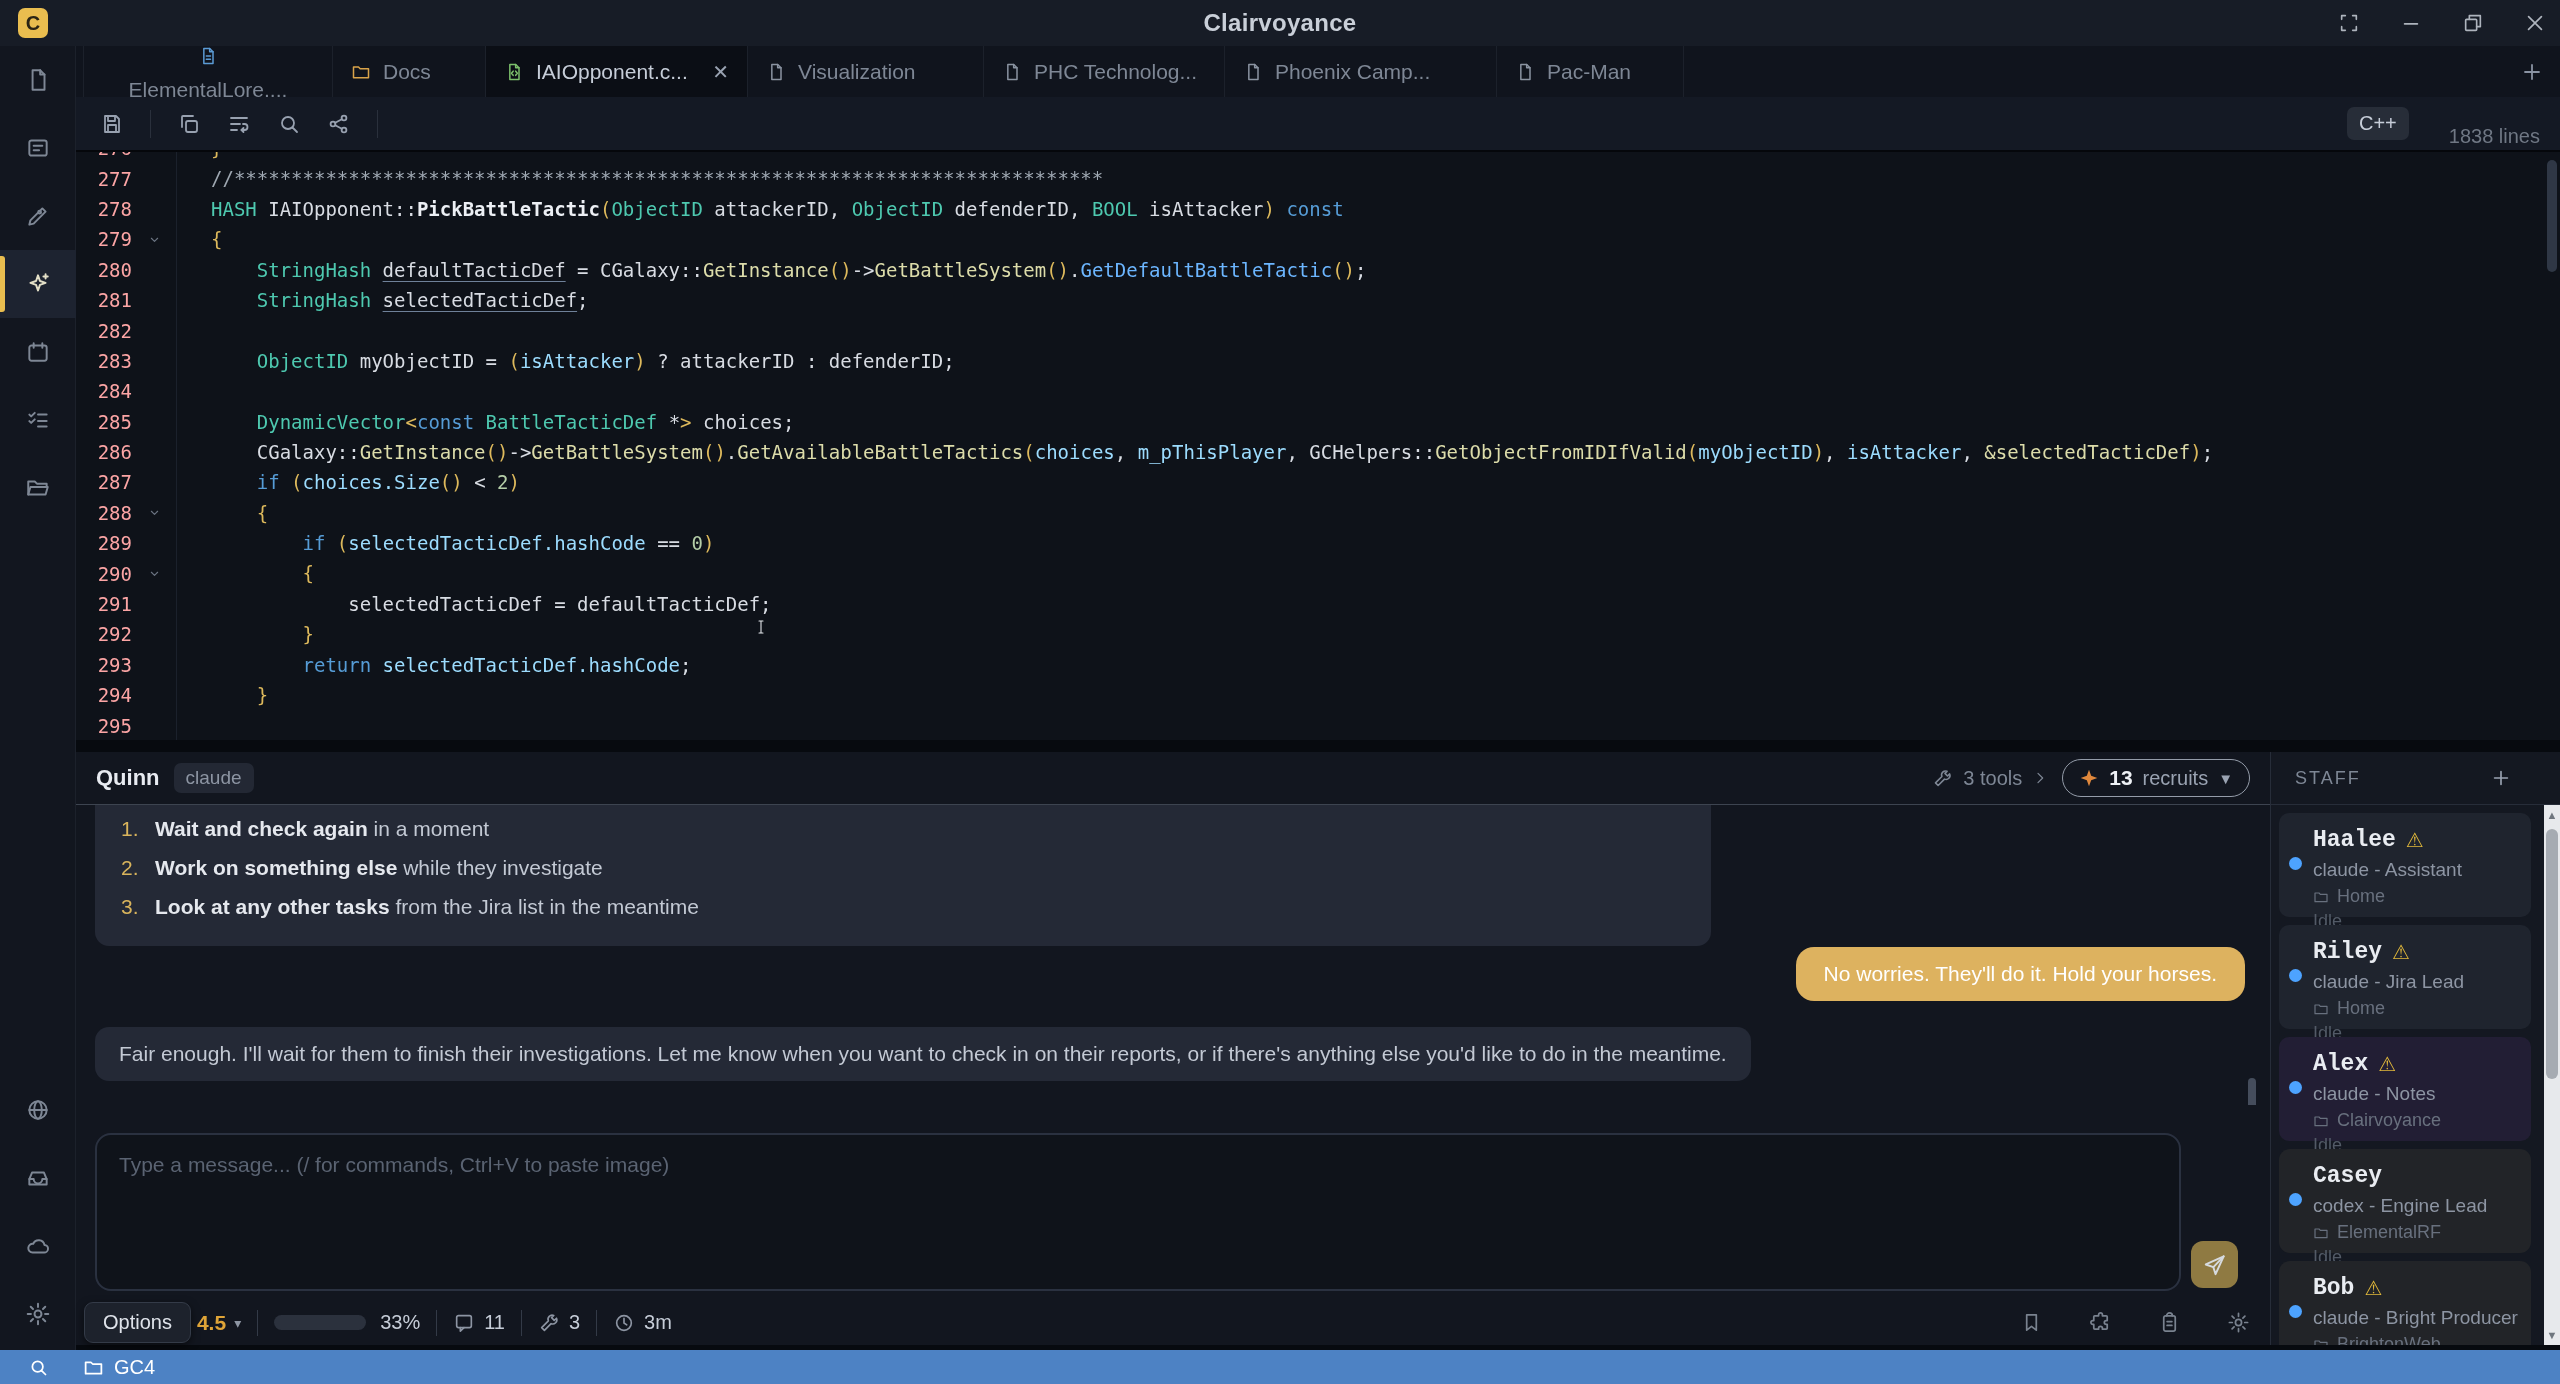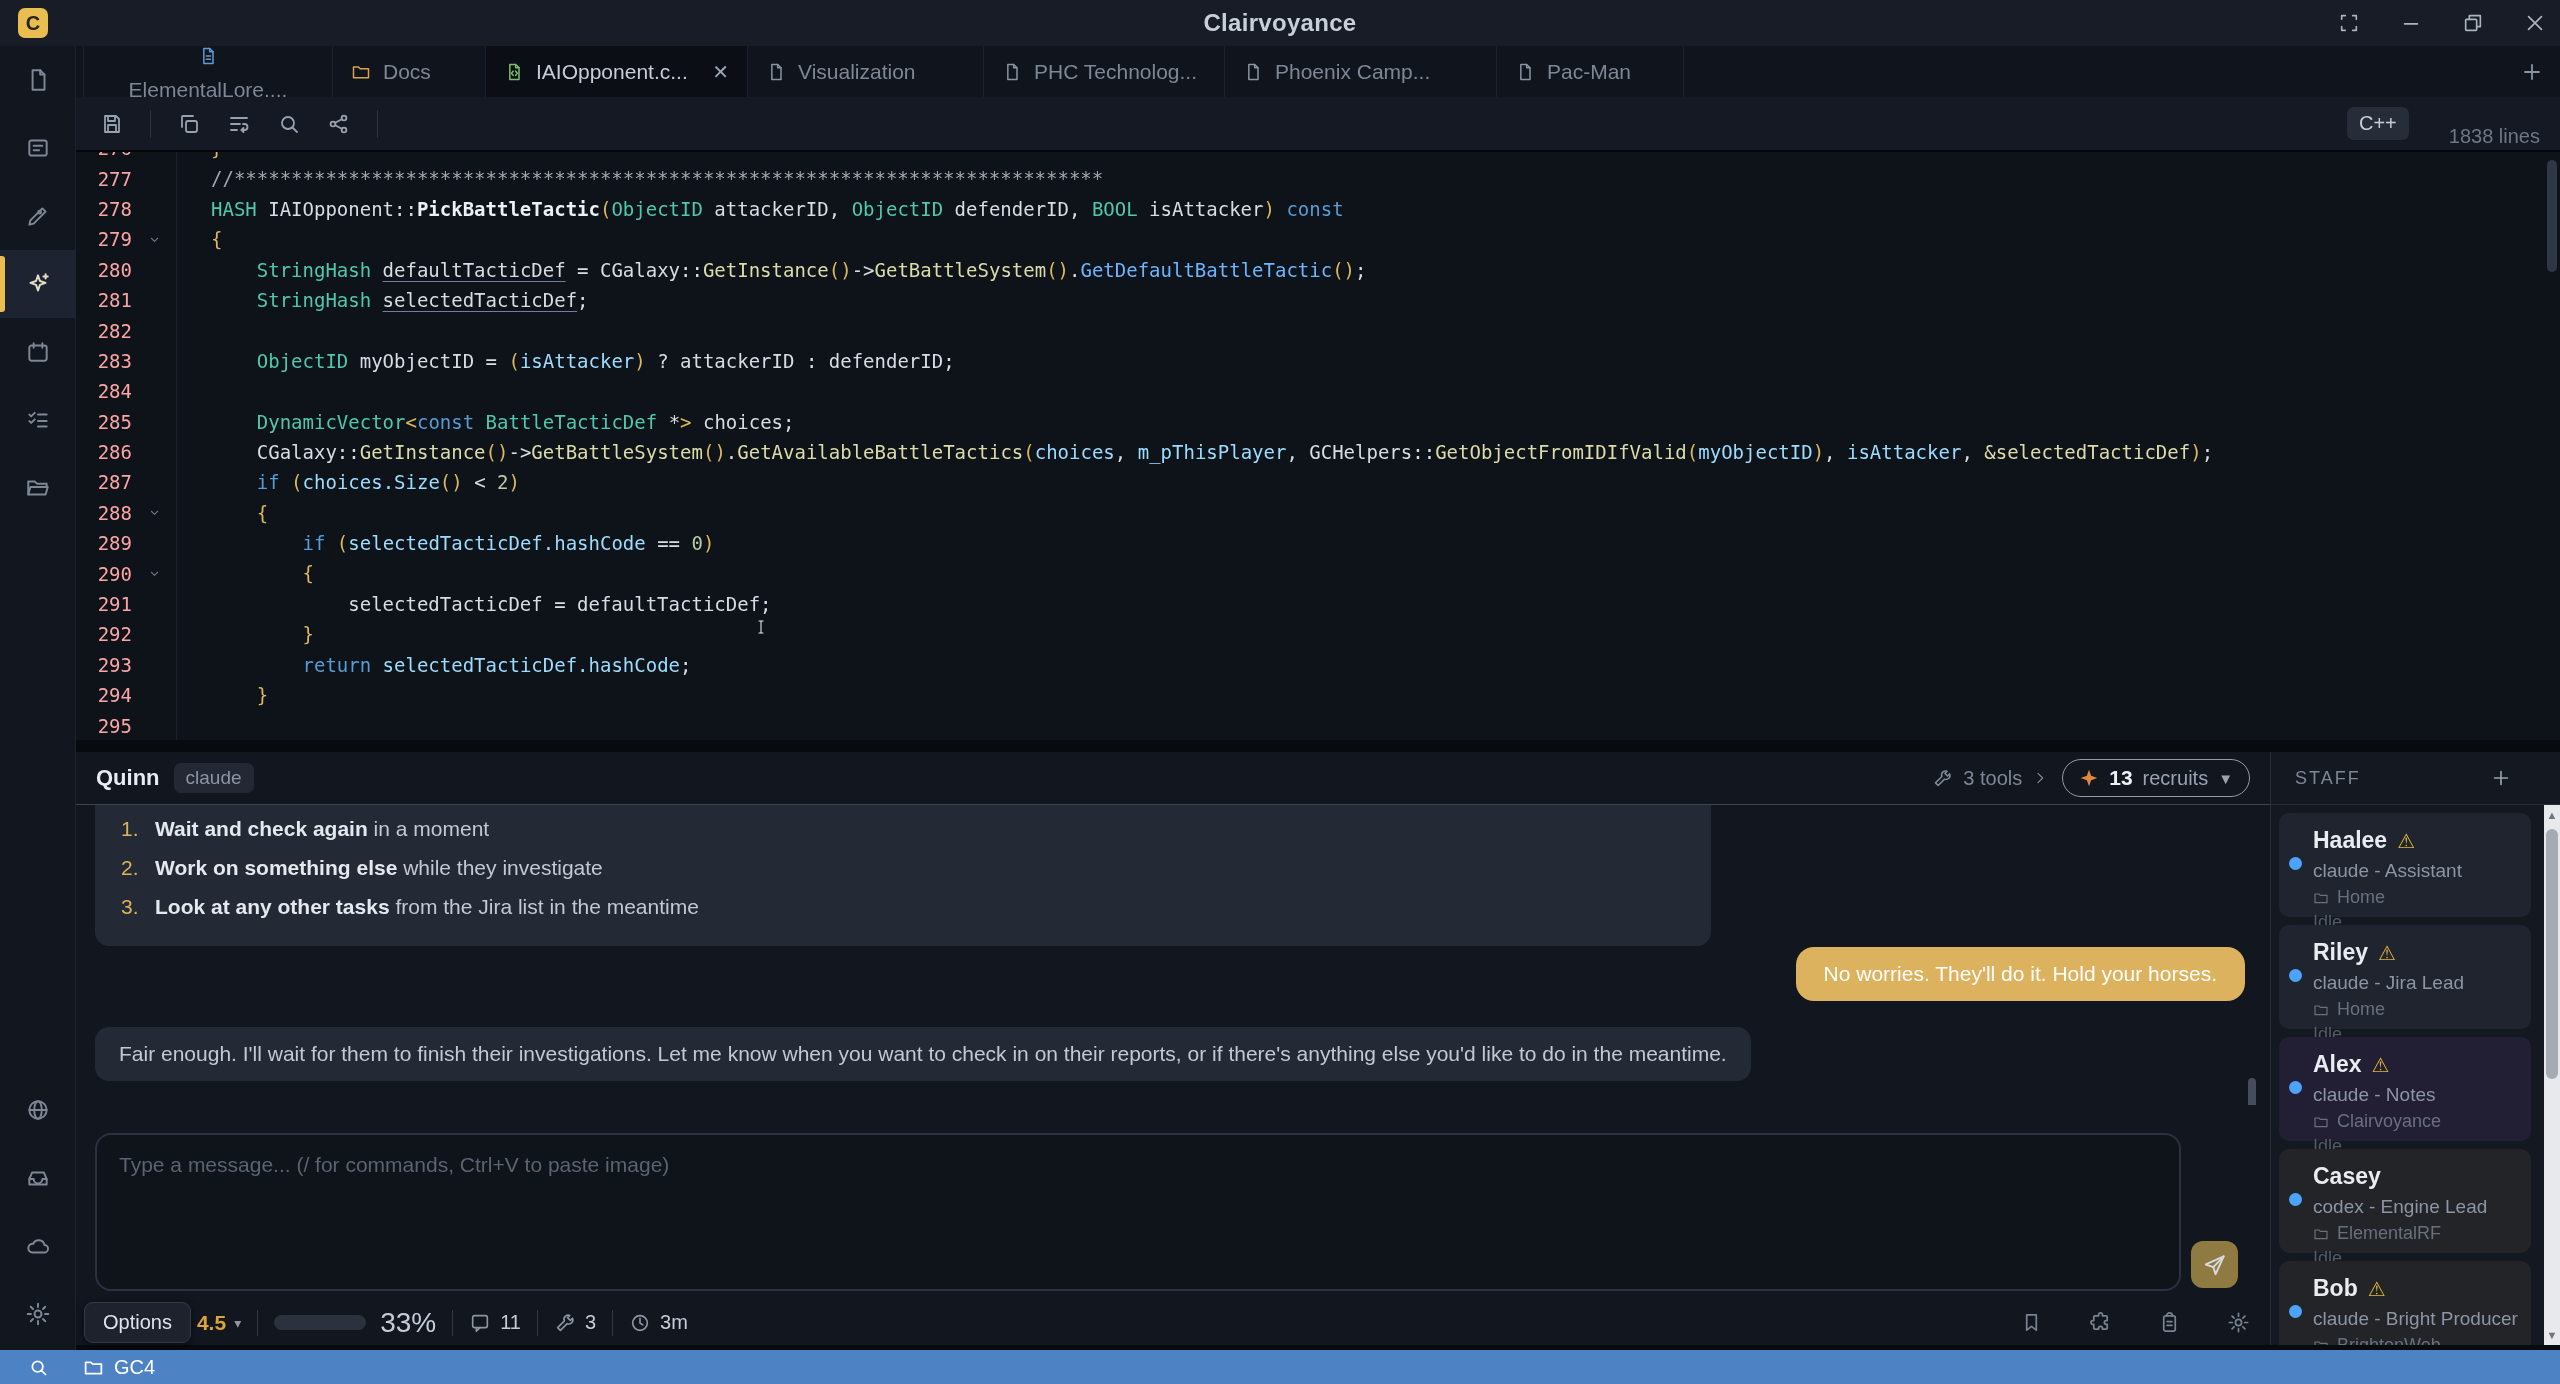--- a/index.html
+++ b/index.html
@@ -98,35 +98,35 @@
   #model-select{display:flex;align-items:center;gap:8px;margin-left:6px;cursor:pointer;}
   #model-label{color:#dfa437;font-weight:bold;font-size:21px;}
   #model-caret{color:#8d95a3;font-size:14px;}
   .fdiv{width:1px;height:26px;background:#333a47;margin:0 16px;}
   #progress-track{width:92px;height:15px;border-radius:8px;background:#2b313d;overflow:hidden;}
   #progress-fill{height:100%;border-radius:8px;background:#5fc172;}
   .fstat{display:flex;align-items:center;gap:9px;color:#c6cdd8;font-size:20px;justify-content:space-between;}
   .fstat .ic{color:#8d95a3;}
   #footer-right{margin-left:auto;display:flex;align-items:center;gap:46px;color:#79828f;}
   #footer-right .ic{width:23px;height:23px;cursor:pointer;}
-  #pct{color:#c6cdd8;font-size:28px;margin-left:14px;}
+  #pct{color:#c6cdd8;font-size:20px;margin-left:14px;}
 
   
   #staff{position:absolute;left:2270px;top:752px;width:290px;height:593px;background:#141821;border-left:1px solid #272d39;overflow:hidden;}
   #staff-header{position:absolute;left:0;top:0;width:100%;height:53px;border-bottom:1px solid #272d39;
     display:flex;align-items:center;padding:0 24px;}
   #staff-title{color:#7e8795;font-size:18px;letter-spacing:2px;}
   #staff-add{margin-left:auto;margin-right:24px;color:#9aa3b2;width:22px;height:22px;cursor:pointer;}
   #staff-cards{position:absolute;left:8px;top:53px;width:252px;bottom:0;overflow:hidden;}
   .card{position:relative;width:252px;height:104px;border-radius:10px;background:#1f242e;margin-top:8px;padding:14px 10px 0 34px;cursor:pointer;}
   .card.selected{background:#221e34;}
   .card.warm{background:#222428;border-radius:11px;}
   .card .dot{position:absolute;left:10px;top:44px;width:13px;height:13px;border-radius:50%;background:#4da3ff;}
   .card .nrow{display:flex;align-items:center;gap:10px;}
-  .card .nm{color:#e9ecf1;font-size:23px;font-weight:bold;}
+  .card .nm{color:#e9ecf1;font-size:23px;font-weight:bold;font-family:Liberation Mono, monospace;}
   .card .warn{color:#e2b93b;font-size:20px;line-height:1;}
   .card .agent{color:#8d95a3;font-size:19px;margin-top:6px;}
   .card .ws{display:flex;align-items:center;gap:8px;color:#68707e;font-size:18px;margin-top:5px;}
   .card .idle{color:#525a66;font-size:18px;margin-top:4px;}
   #staff-scroll{position:absolute;right:0;top:53px;width:16px;bottom:0;background:#e7e9ec;}
   #staff-scroll .arr{position:absolute;left:0;width:16px;height:16px;color:#6f767e;font-size:11px;text-align:center;line-height:16px;}
   #staff-thumb{position:absolute;left:2px;top:24px;width:12px;height:250px;border-radius:6px;background:#a6abb2;}
 
   
   #statusbar{position:absolute;left:0;top:1350px;width:2560px;height:34px;background:#4d82c4;color:#fff;

